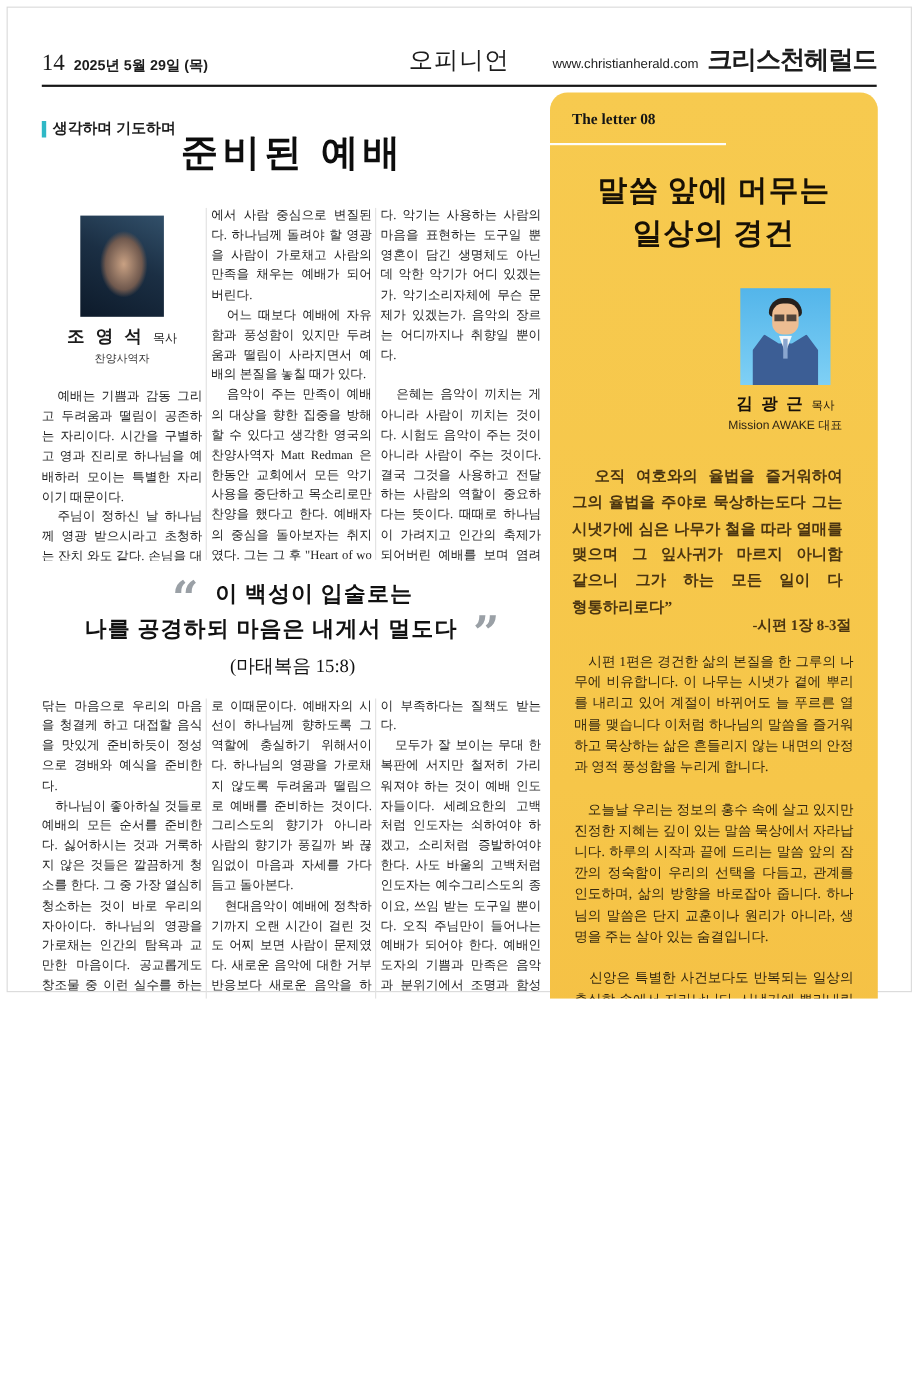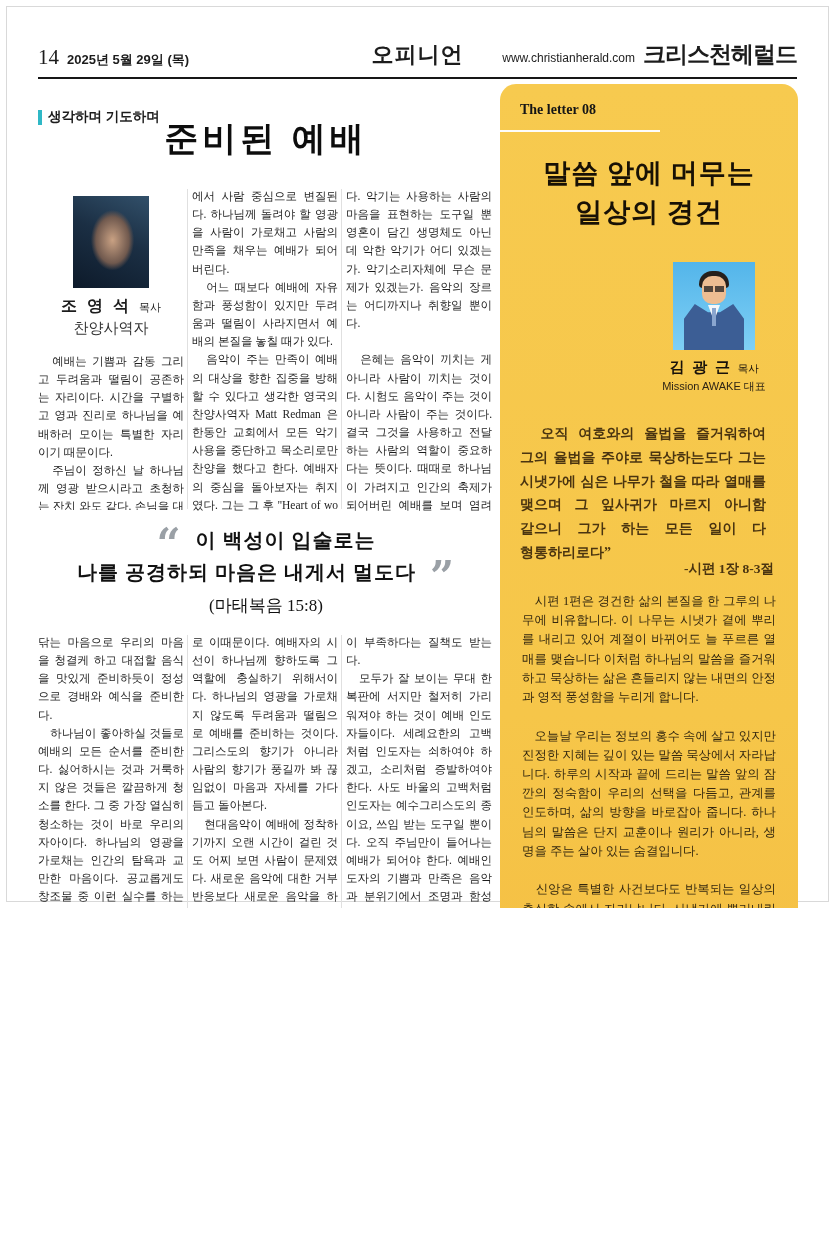--- a/index.html
+++ b/index.html
@@ -5,21 +5,21 @@
   html,body{margin:0;padding:0;background:#fff;}
   .page{position:relative;width:835px;height:908px;background:#ffffff;overflow:hidden;
         font-family:"Liberation Serif","DejaVu Serif",serif;color:#1c1c1c;}
   .frame{position:absolute;inset:6px;border:1px solid #d9d9d9;pointer-events:none;}
 
   
   .header{position:absolute;left:38px;right:38px;top:44px;height:28px;}
   .h-left{position:absolute;left:0;bottom:2px;display:flex;align-items:baseline;gap:8px;}
   .page-number{font-size:21px;font-family:"Liberation Serif",serif;}
   .page-date{font-size:13px;font-weight:700;font-family:"Liberation Sans","DejaVu Sans",sans-serif;}
-  .h-center{position:absolute;left:0;right:0;bottom:2px;text-align:center;font-size:22px;font-weight:700;
+  .h-center{position:absolute;left:0;right:0;bottom:2px;text-align:center;font-size:22px;font-weight:400;
             font-family:"Liberation Sans","DejaVu Sans",sans-serif;letter-spacing:1px;}
   .h-right{position:absolute;right:0;bottom:2px;display:flex;align-items:baseline;gap:8px;}
   .website{font-size:12px;font-family:"Liberation Sans",sans-serif;color:#222;}
   .masthead{font-size:23px;font-weight:900;font-family:"Liberation Sans","DejaVu Sans",sans-serif;letter-spacing:-1px;}
   .header-rule{position:absolute;left:38px;right:38px;top:77px;border-top:2px solid #161616;}
 
   
   .kicker{position:absolute;left:38px;top:88px;display:flex;align-items:center;gap:6px;margin-top:20px;}
   .kicker-bar{width:4px;height:15px;background:#2fb8c6;}
   .kicker-label{font-size:13.5px;font-weight:700;font-family:"Liberation Sans",sans-serif;}
@@ -27,21 +27,21 @@
   
   .article-title{position:absolute;left:38px;top:116px;width:456px;text-align:center;
                  font-size:34px;font-weight:900;letter-spacing:4px;
                  font-family:"Liberation Sans","DejaVu Sans",sans-serif;color:#0d0d0d;}
   .author-fig{position:absolute;left:38px;top:196px;width:146px;text-align:center;}
   .author-photo{width:76px;height:92px;margin:0 auto;
      background:radial-gradient(30px 42px at 52% 48%, #c9a183, #70594e 55%, rgba(20,35,55,0) 72%),
                 linear-gradient(205deg,#32506a 0%,#1b2f44 45%,#0d1a2a 100%);}
   .author-name{margin-top:8px;font-size:16px;font-weight:700;letter-spacing:3px;}
   .author-suffix{font-size:11px;font-weight:400;letter-spacing:0;}
-  .author-role{margin-top:2px;font-size:15px;color:#333;}
+  .author-role{margin-top:2px;font-size:10px;color:#333;}
 
   .col{position:absolute;width:146px;font-size:11.5px;line-height:1.58;text-align:justify;
        word-break:break-all;white-space:pre-line;color:#1d1d1d;overflow:hidden;}
   .col1t{left:38px;top:352px;height:158px;}
   .col2t{left:192px;top:187px;height:324px;}
   .col3t{left:346px;top:187px;height:324px;}
   .col1b{left:38px;top:633px;height:350px;}
   .col2b{left:192px;top:633px;height:350px;}
   .col3b{left:346px;top:633px;height:350px;}
   .vrule{position:absolute;width:1px;background:#e0e0e0;}

